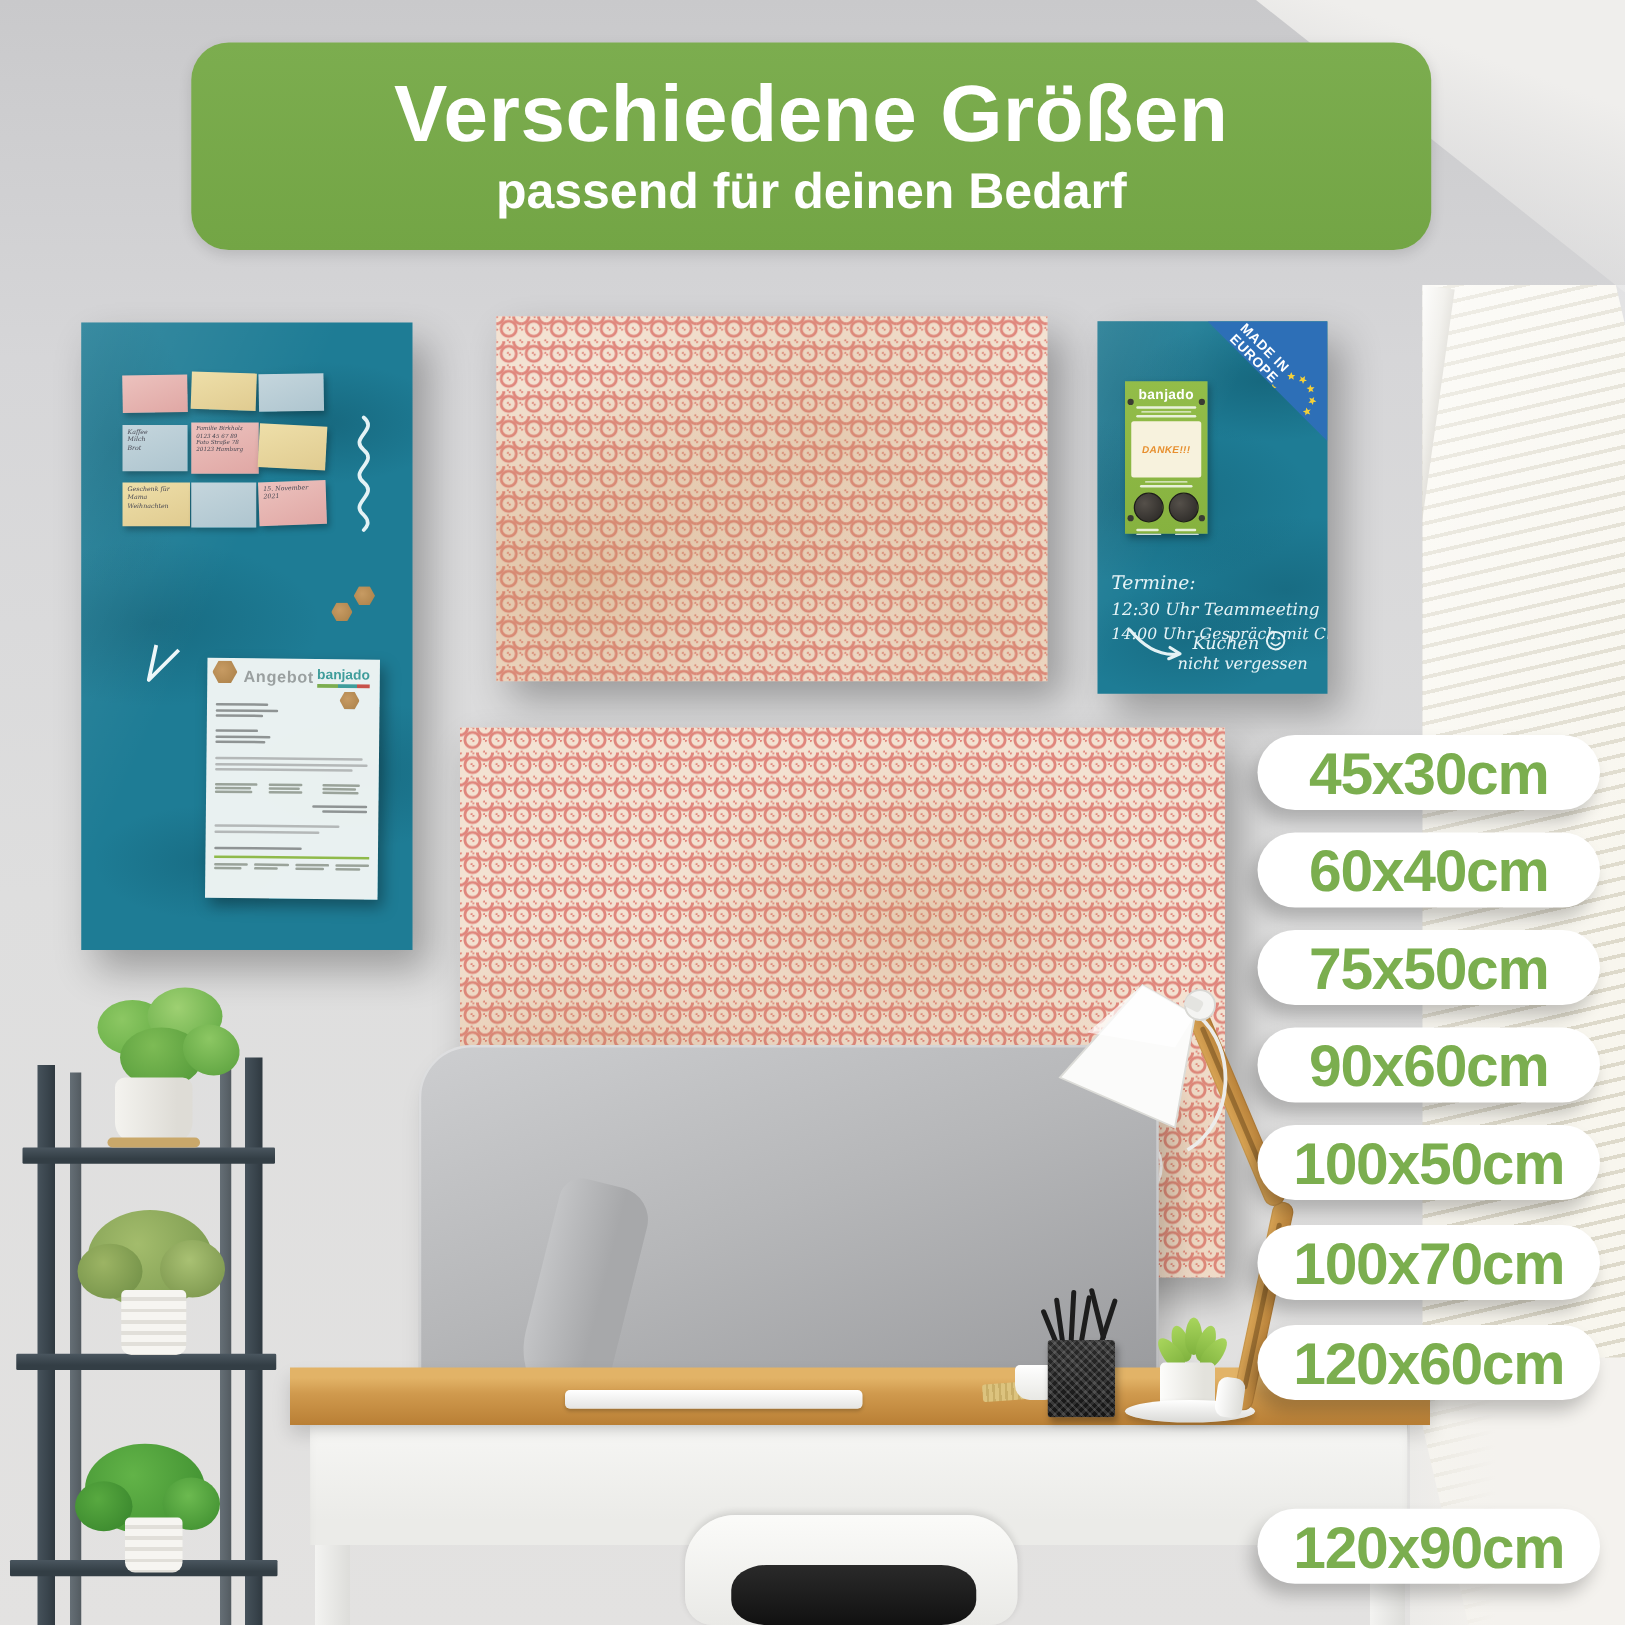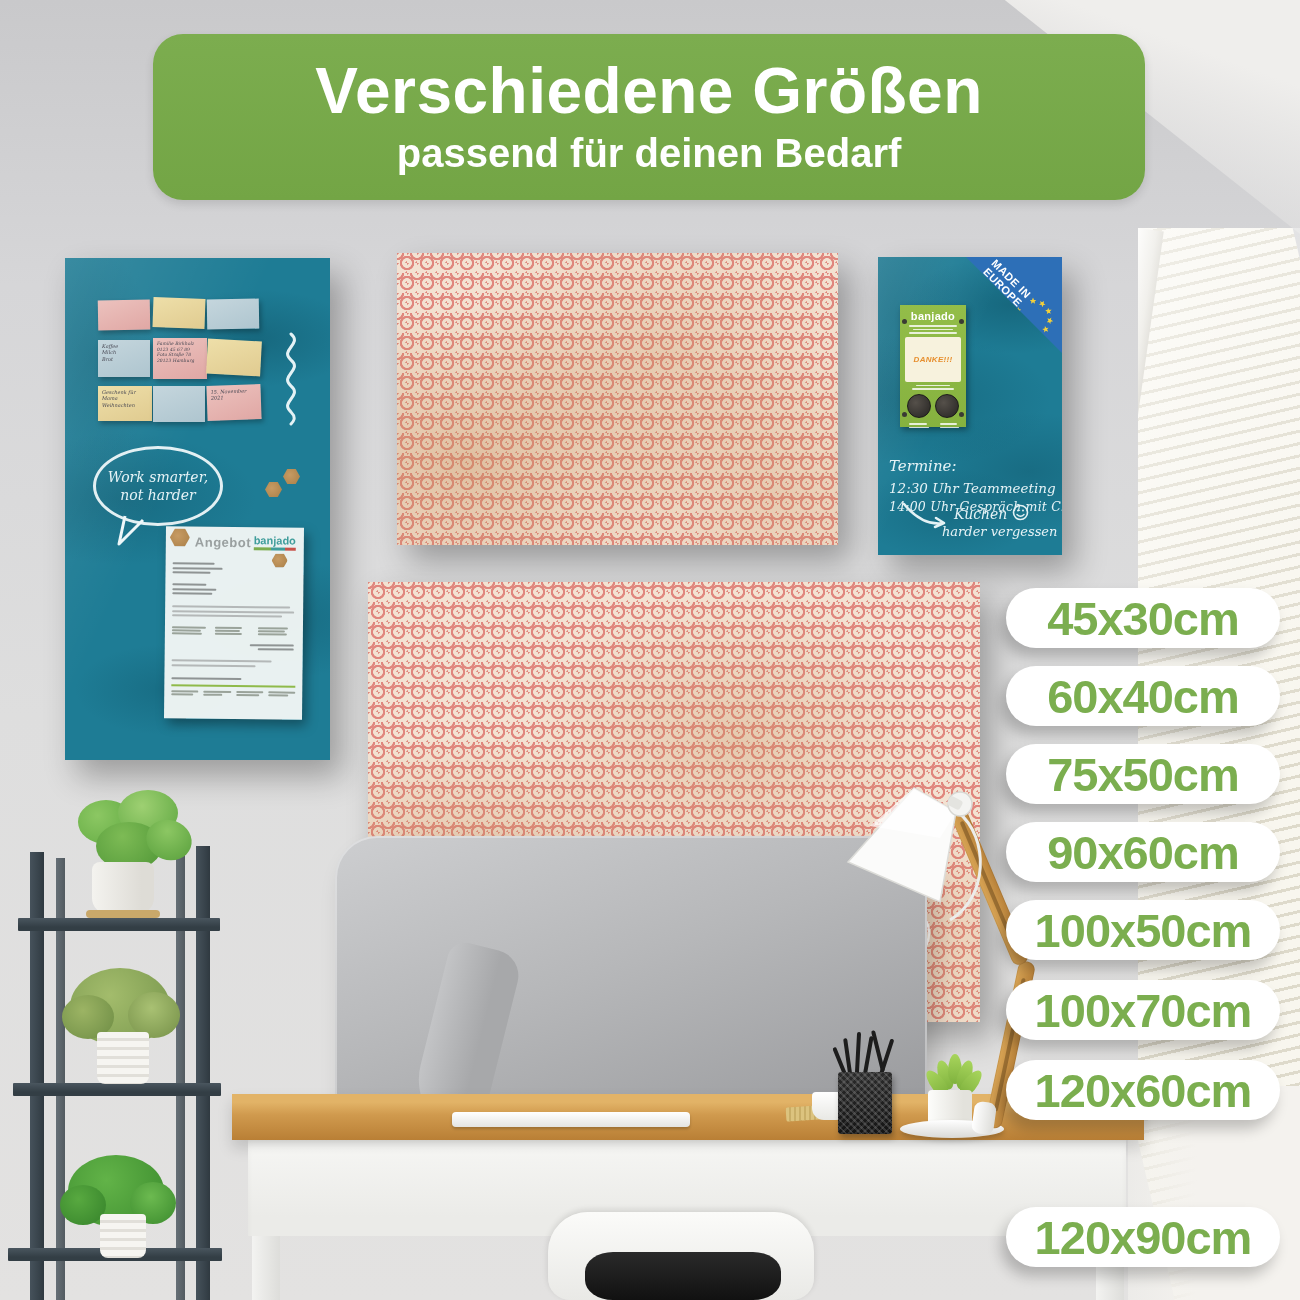--- a/index.html
+++ b/index.html
@@ -243,24 +243,20 @@
 Mama
 Weihnachten</div>
     <div class="note n-blue" style="left:88px;top:128px;width:46px;height:33px;"></div>
     <div class="note n-pink" style="left:142px;top:127px;width:48px;height:32px;transform:rotate(-2deg);">15. November
 2021</div>
 
     <svg class="abs squiggle" width="30" height="96" viewBox="0 0 30 96">
       <path d="M14,4 C26,14 2,20 14,30 C26,40 2,46 14,56 C26,66 2,72 14,82 C20,88 16,92 14,94" fill="none" stroke="#e4f2f5" stroke-width="3" stroke-linecap="round"></path>
     </svg>
 
-    <div class="bubble">
-      <span>Work smarter,</span>
-      <span>not harder</span>
-    </div>
     <svg class="bubble-tail" width="34" height="34" viewBox="0 0 34 34">
       <path d="M8,2 L2,30 L26,6" fill="none" stroke="#eef7f9" stroke-width="3" stroke-linejoin="round"></path>
     </svg>
 
     <div class="pin-hex" style="left:218px;top:211px;"></div>
     <div class="pin-hex" style="left:200px;top:224px;"></div>
 
     <div class="doc">
       <div class="pin-hex" style="left:4px;top:2px;width:20px;height:18px;"></div>
       <span class="doc-title">Angebot</span>
@@ -391,21 +387,21 @@
       <path d="M4,3 C18,20 32,24 44,22 M44,22 l-8,-5 M44,22 l-9,4" fill="none" stroke="#e4f2f5" stroke-width="2.5" stroke-linecap="round"></path>
     </svg>
     <div class="kuchen hand">
       <span>Kuchen</span><svg class="k-smile" width="17" height="17" viewBox="0 0 17 17">
           <circle cx="8.5" cy="8.5" r="7" fill="none" stroke="#e4f2f5" stroke-width="1.6"></circle>
           <circle cx="6" cy="6.5" r="1" fill="#e4f2f5"></circle>
           <circle cx="11" cy="6.5" r="1" fill="#e4f2f5"></circle>
           <path d="M5,10.5 q3.5,3.5 7,0" fill="none" stroke="#e4f2f5" stroke-width="1.4" stroke-linecap="round"></path>
         </svg>
     </div>
-    <div class="kuchen2 hand">harder vergessen</div>
+    <div class="kuchen2 hand">nicht vergessen</div>
   </div>
 
   <div class="abs damask board-shadow big-pink">
     <svg class="smiley-sketch" width="66" height="66" viewBox="0 0 66 66">
       <circle cx="33" cy="33" r="28" fill="none" stroke="rgba(255,255,255,.85)" stroke-width="2.4"></circle>
       <circle cx="25" cy="27" r="2.6" fill="none" stroke="rgba(255,255,255,.85)" stroke-width="1.8"></circle>
       <circle cx="42" cy="27" r="2.6" fill="none" stroke="rgba(255,255,255,.85)" stroke-width="1.8"></circle>
       <path d="M21,40 q12,11 24,0" fill="none" stroke="rgba(255,255,255,.85)" stroke-width="2.2" stroke-linecap="round"></path>
     </svg>
   </div>

